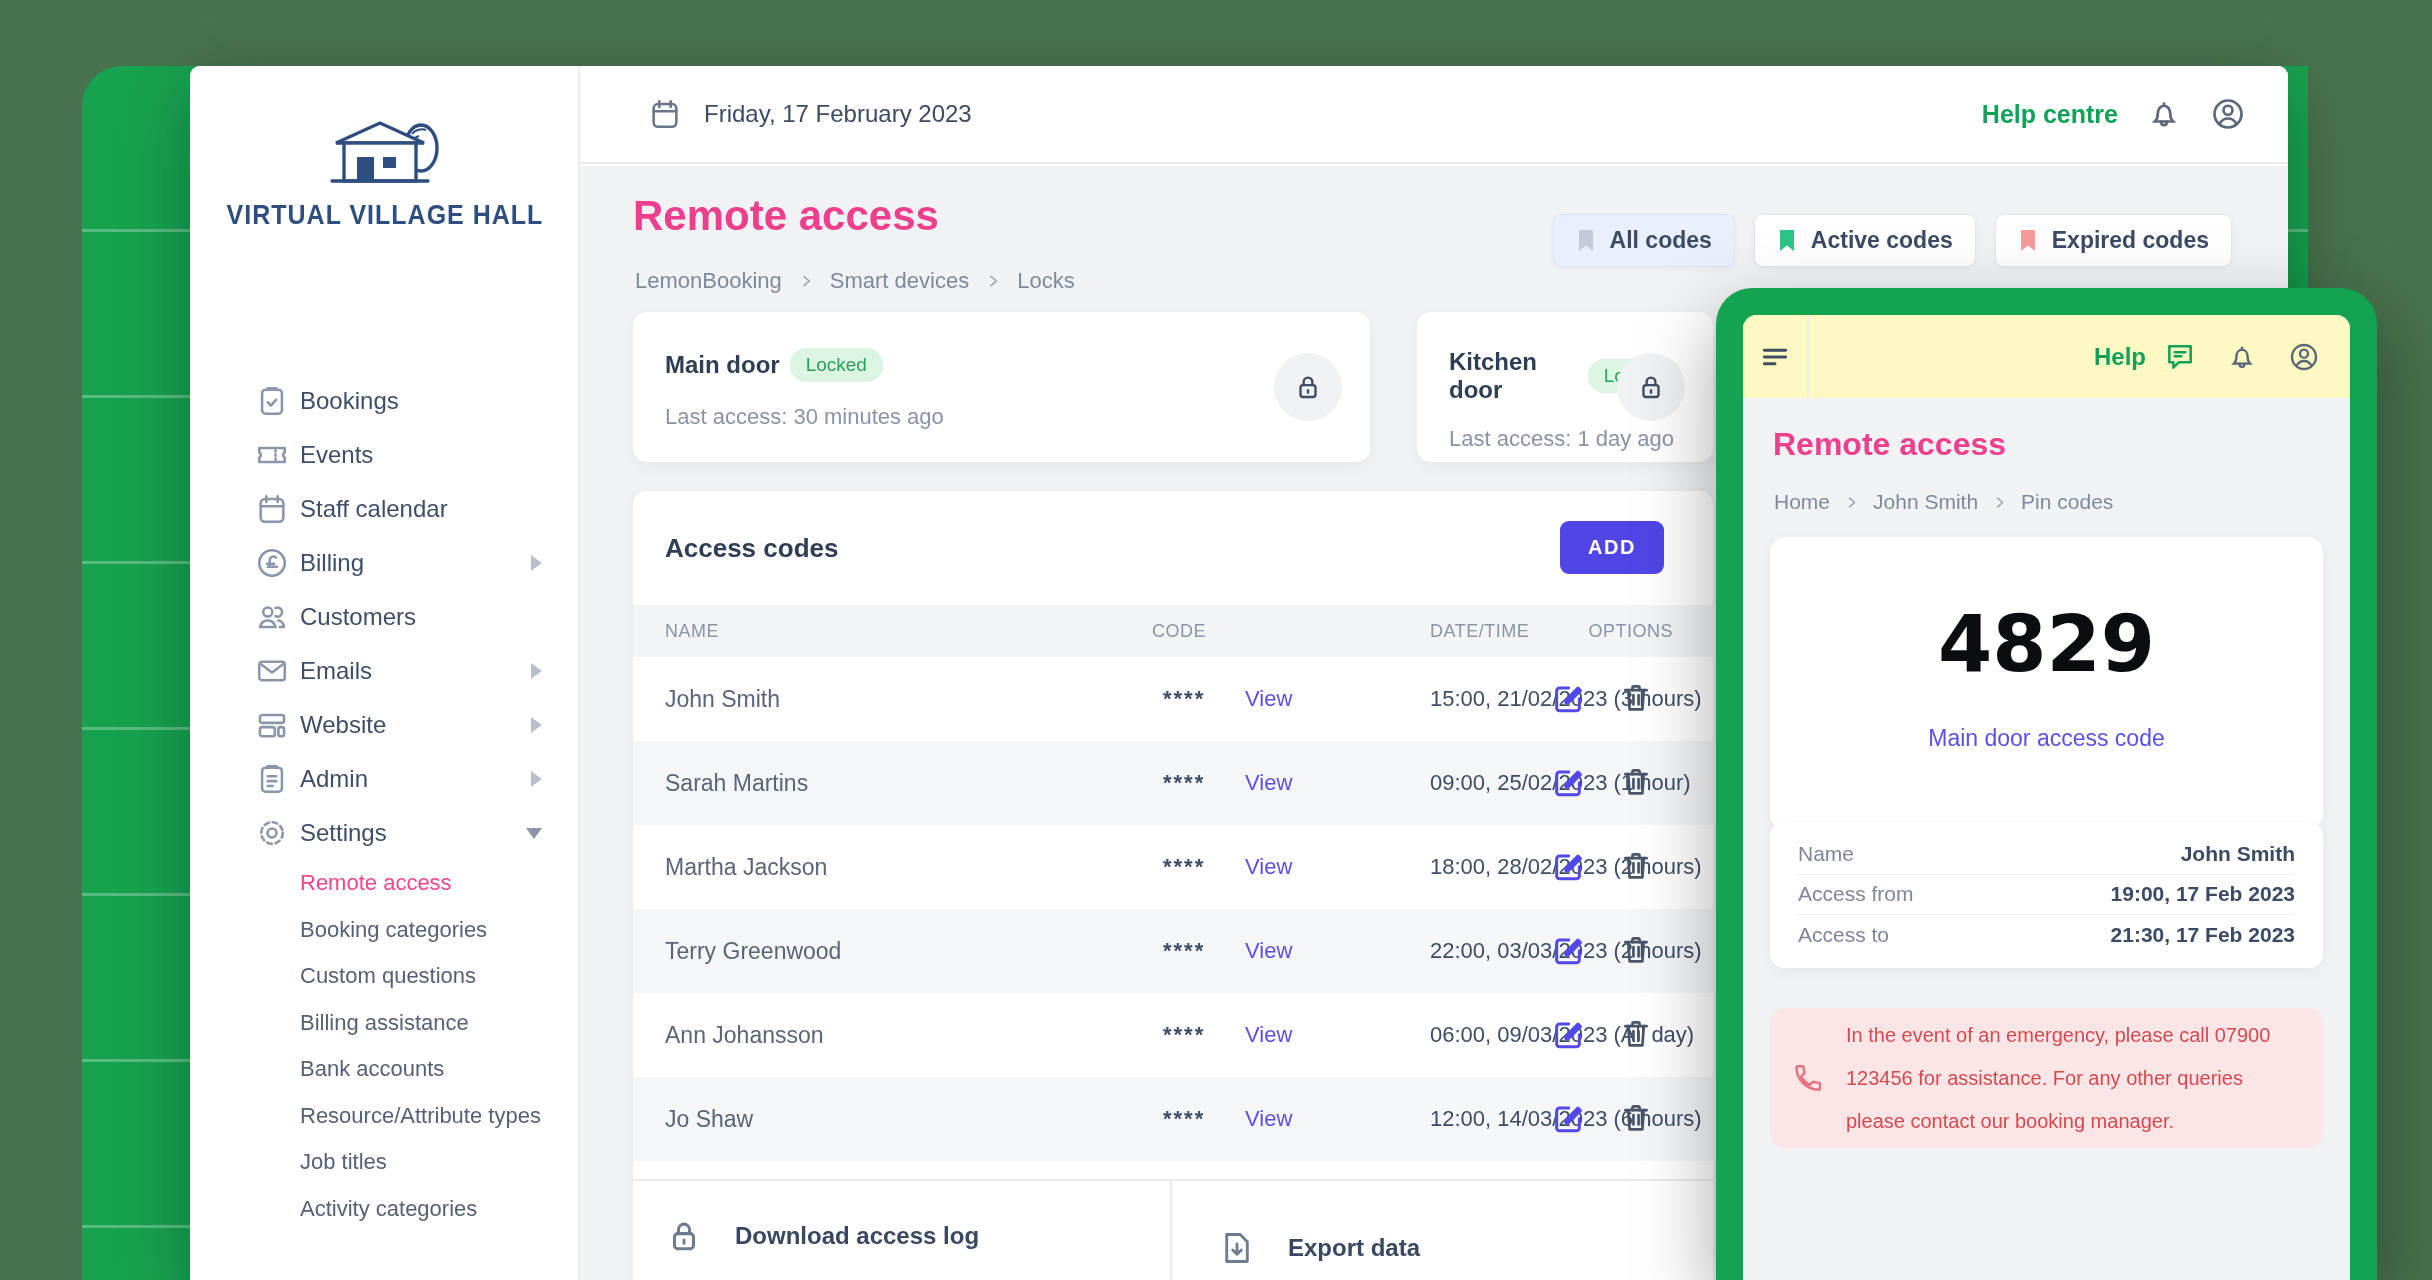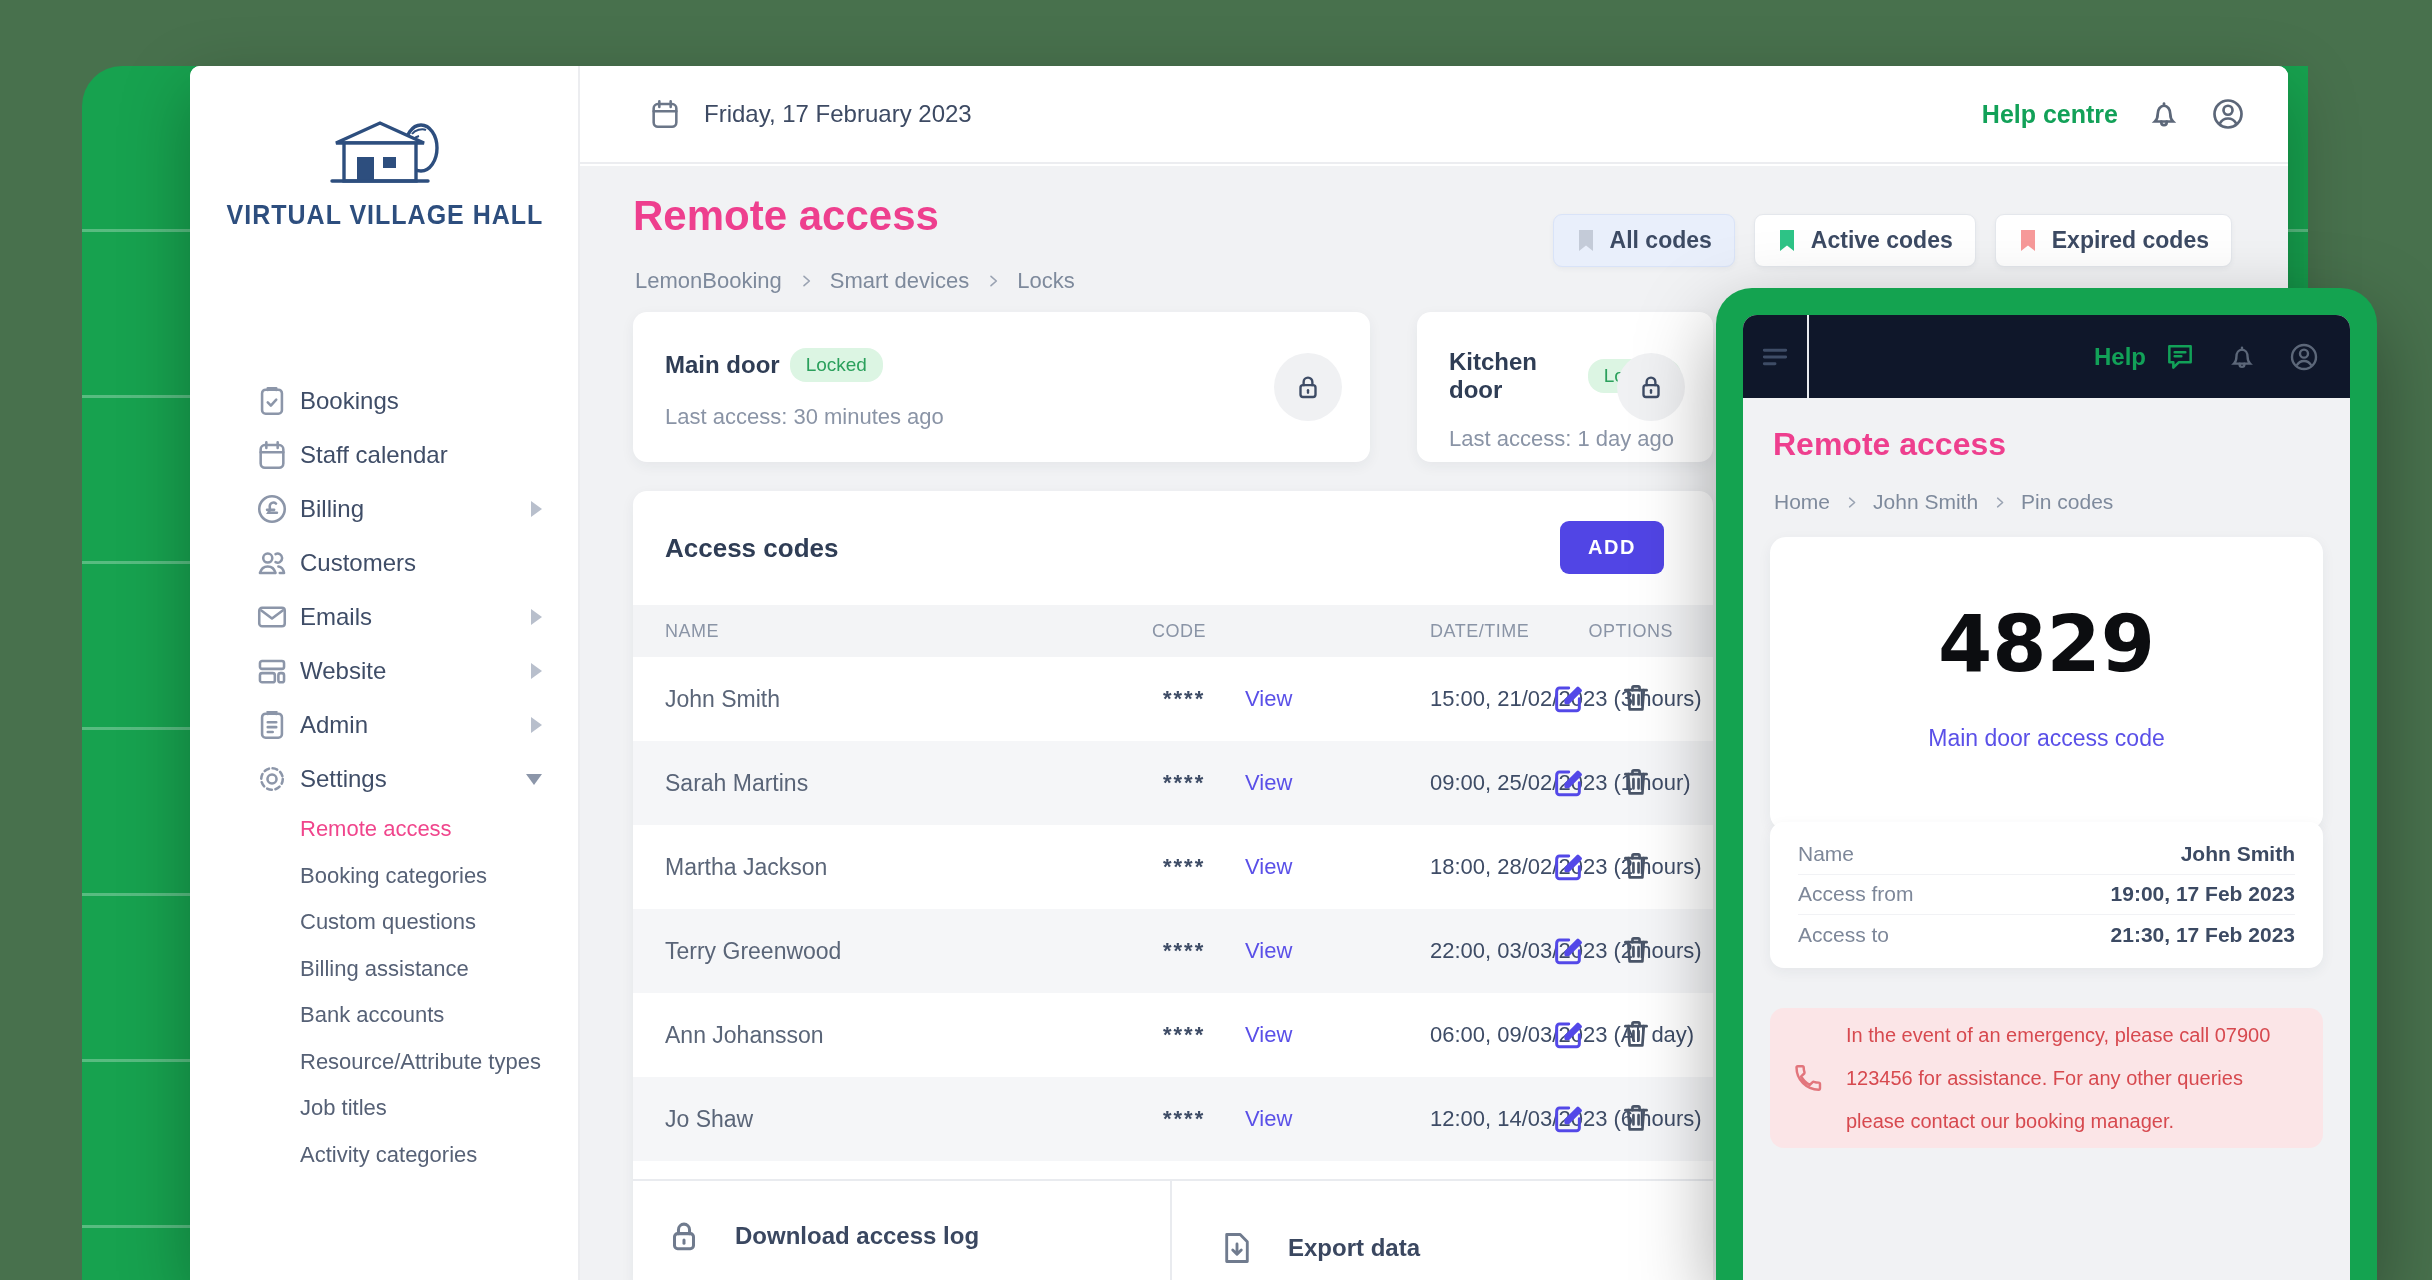--- a/index.html
+++ b/index.html
@@ -117,21 +117,21 @@
   .foot-action { position:absolute; top:36px; display:flex; align-items:center; gap:32px;
     font-size:24px; font-weight:bold; color:#3A4760; cursor:pointer; }
   .foot-action .ic { width:38px; height:38px; color:#707B8E; }
   .fa1 { left:32px; } .fa2 { left:585px;margin-top:12px; }
 
   
   .phone { position:absolute; left:1716px; top:288px; width:661px; height:992px;
     background:#14A350; border-radius:36px 36px 0 0; padding:27px 27px 0 27px;
     box-shadow:0 30px 80px rgba(0,0,0,.35); }
   .phone-inner { width:607px; height:965px; background:#F1F2F4; border-radius:14px 14px 0 0; overflow:hidden; position:relative; }
-  .phone-header { position:absolute; left:0; top:0; right:0; height:83px; background:#0f172a;
+  .phone-header { position:absolute; left:0; top:0; right:0; height:83px; background:#fef9c3;
     display:flex; align-items:center; }
   .burger { width:66px; height:83px; display:flex; align-items:center; justify-content:center;
     border-right:2px solid #E9EBEF; cursor:pointer; }
   .burger .ic { width:32px; height:32px; color:#3E4C66; }
   .phone-header-right { margin-left:auto; display:flex; align-items:center; gap:30px; margin-right:30px; }
   .phone-help { color:#12A158; font-weight:bold; font-size:24px; cursor:pointer; }
   .phone-header-right .ic { width:32px; height:32px; color:#5C6779; cursor:pointer; }
   .phone-header-right .ic.chat { color:#12A158; margin-left:-12px; }
   .phone-body { position:absolute; top:83px; left:0; right:0; bottom:0; }
   .phone-title { position:absolute; left:30px; top:28px; font-size:32px; font-weight:bold; color:#EE3F8E; }
@@ -320,20 +320,28 @@
           <span class="ic">
               <svg>
                 <use href="#i-clipcheck"></use>
               </svg>
             </span>
           <span>Bookings</span>
         </div>
         <div class="nav-item">
           <span class="ic">
               <svg>
+                <use href="#i-ticket"></use>
+              </svg>
+            </span>
+          <span>Events</span>
+        </div>
+        <div class="nav-item">
+          <span class="ic">
+              <svg>
                 <use href="#i-cal"></use>
               </svg>
             </span>
           <span>Staff calendar</span>
         </div>
         <div class="nav-item">
           <span class="ic">
               <svg>
                 <use href="#i-pound"></use>
               </svg>

